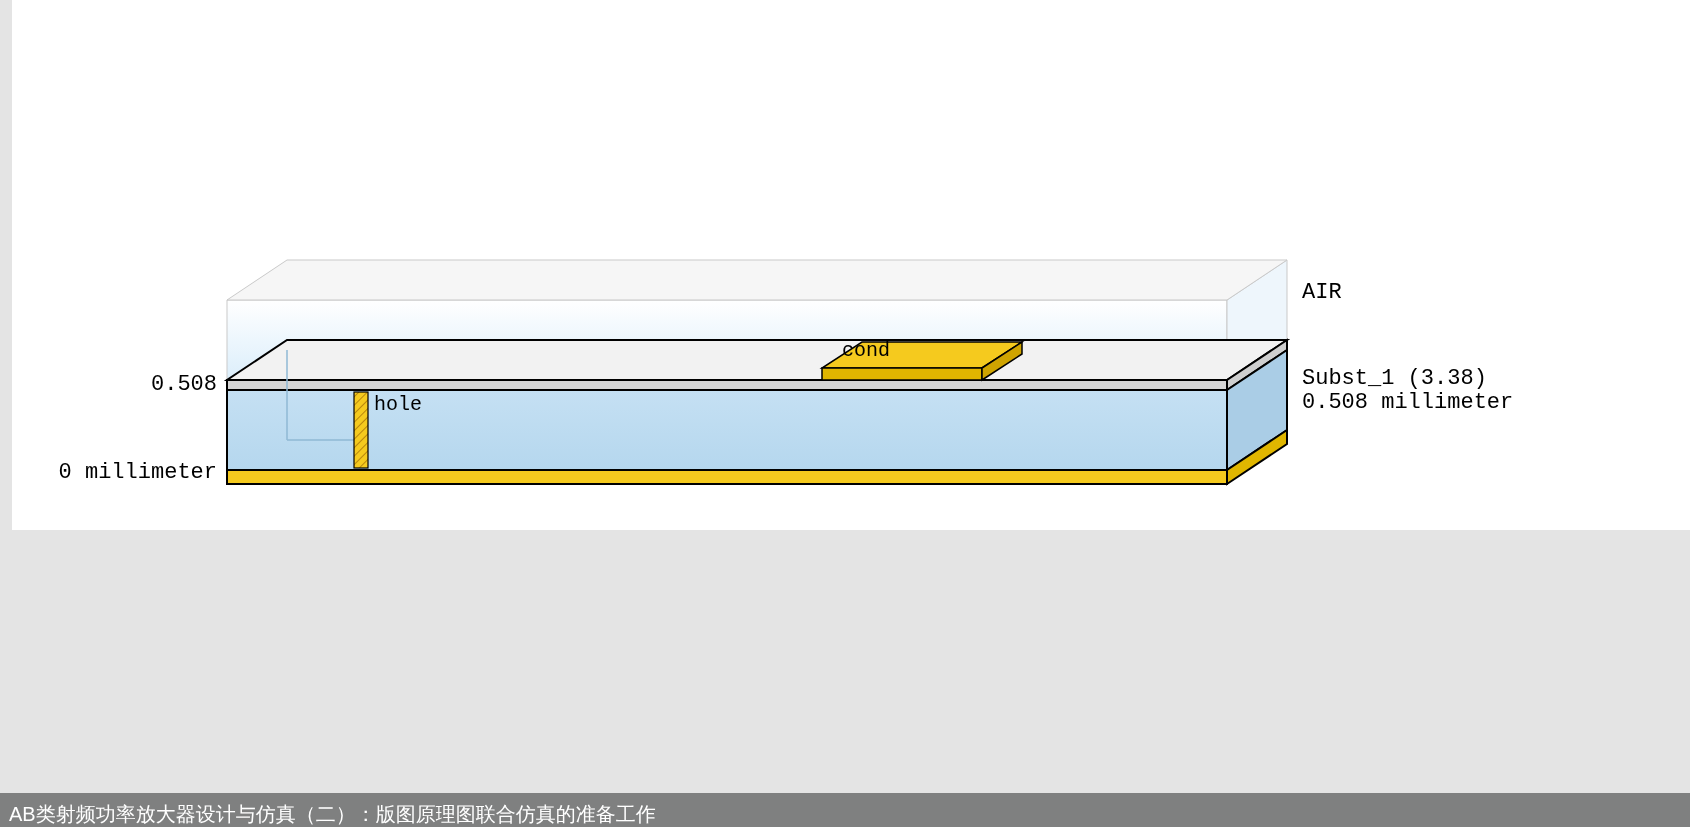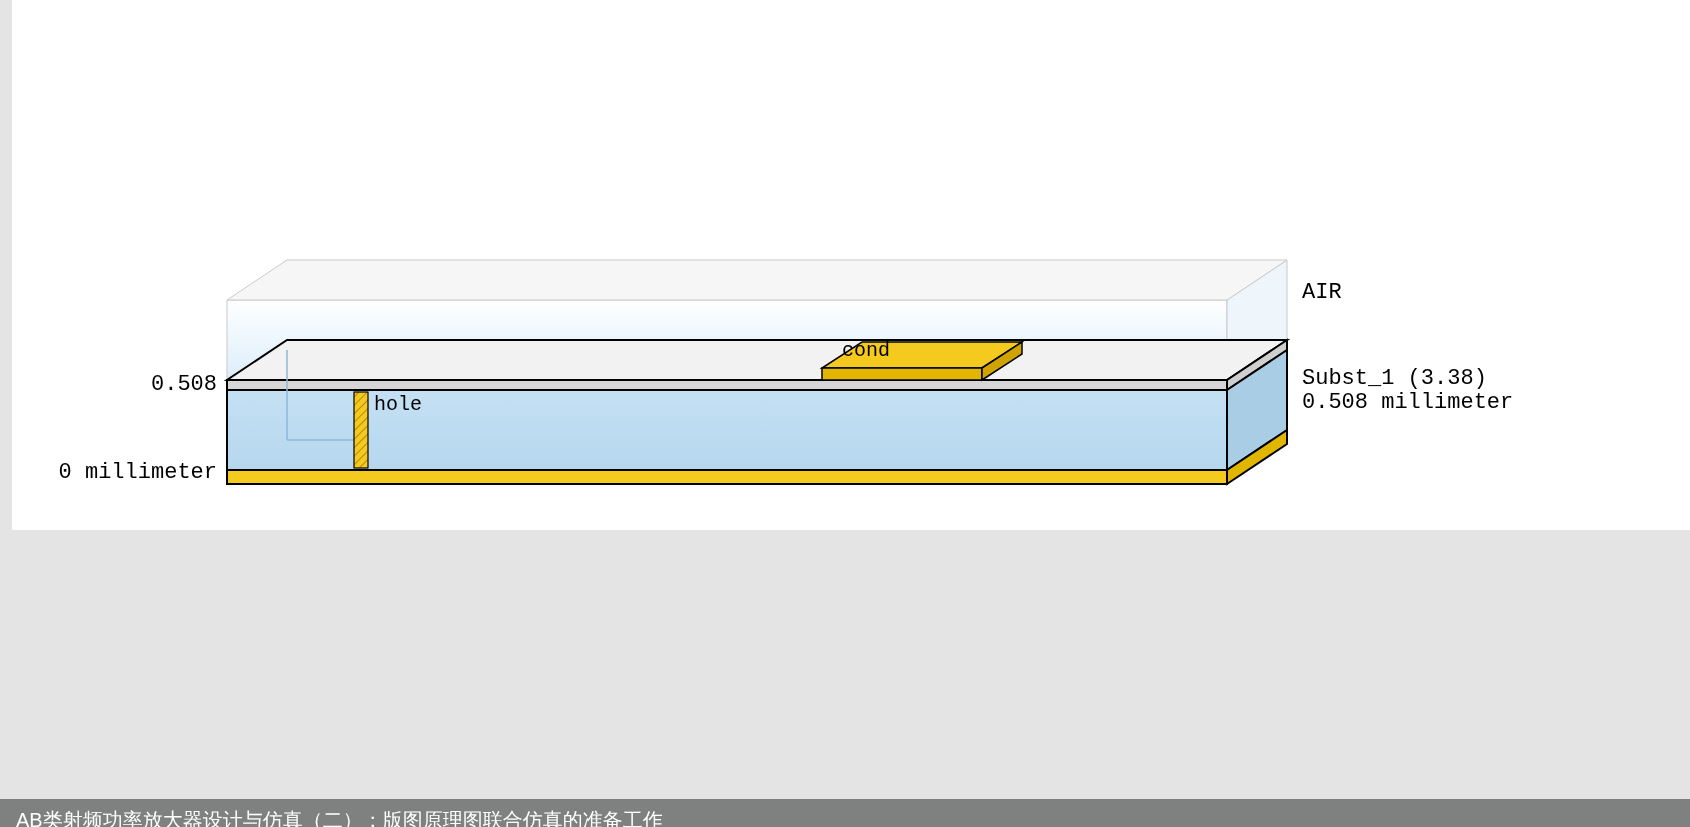--- a/index.html
+++ b/index.html
@@ -1,18 +1,18 @@
 <!DOCTYPE html>
 <html><head>
 <meta charset="utf-8">
 <style>
 html,body{margin:0;padding:0;width:1690px;height:827px;background:#e4e4e4;font-family:"Courier New",monospace;overflow:hidden}
 .canvas{position:absolute;left:12px;top:0;width:1690px;height:530px;background:#fff}
 svg{display:block}
-.caption-bar{position:absolute;left:0;bottom:0;width:1690px;height:28px;background:#7f8080;color:#fff;font-family:"Microsoft YaHei","PingFang SC",sans-serif;font-size:20px;line-height:42px;padding-left:16px;box-sizing:border-box}
+.caption-bar{position:absolute;left:0;bottom:0;width:1690px;height:34px;background:#7f8080;color:#fff;font-family:"Microsoft YaHei","PingFang SC",sans-serif;font-size:20px;line-height:42px;padding-left:9px;box-sizing:border-box}
 text{font-family:"Courier New",monospace}
 </style>
 </head>
 <body>
 
 <div class="canvas">
 <svg width="1690" height="530" viewBox="0 0 1690 530">
 <defs>
   <linearGradient id="airGrad" x1="0" y1="0" x2="0" y2="1">
     <stop offset="0%" stop-color="#ffffff"></stop>

